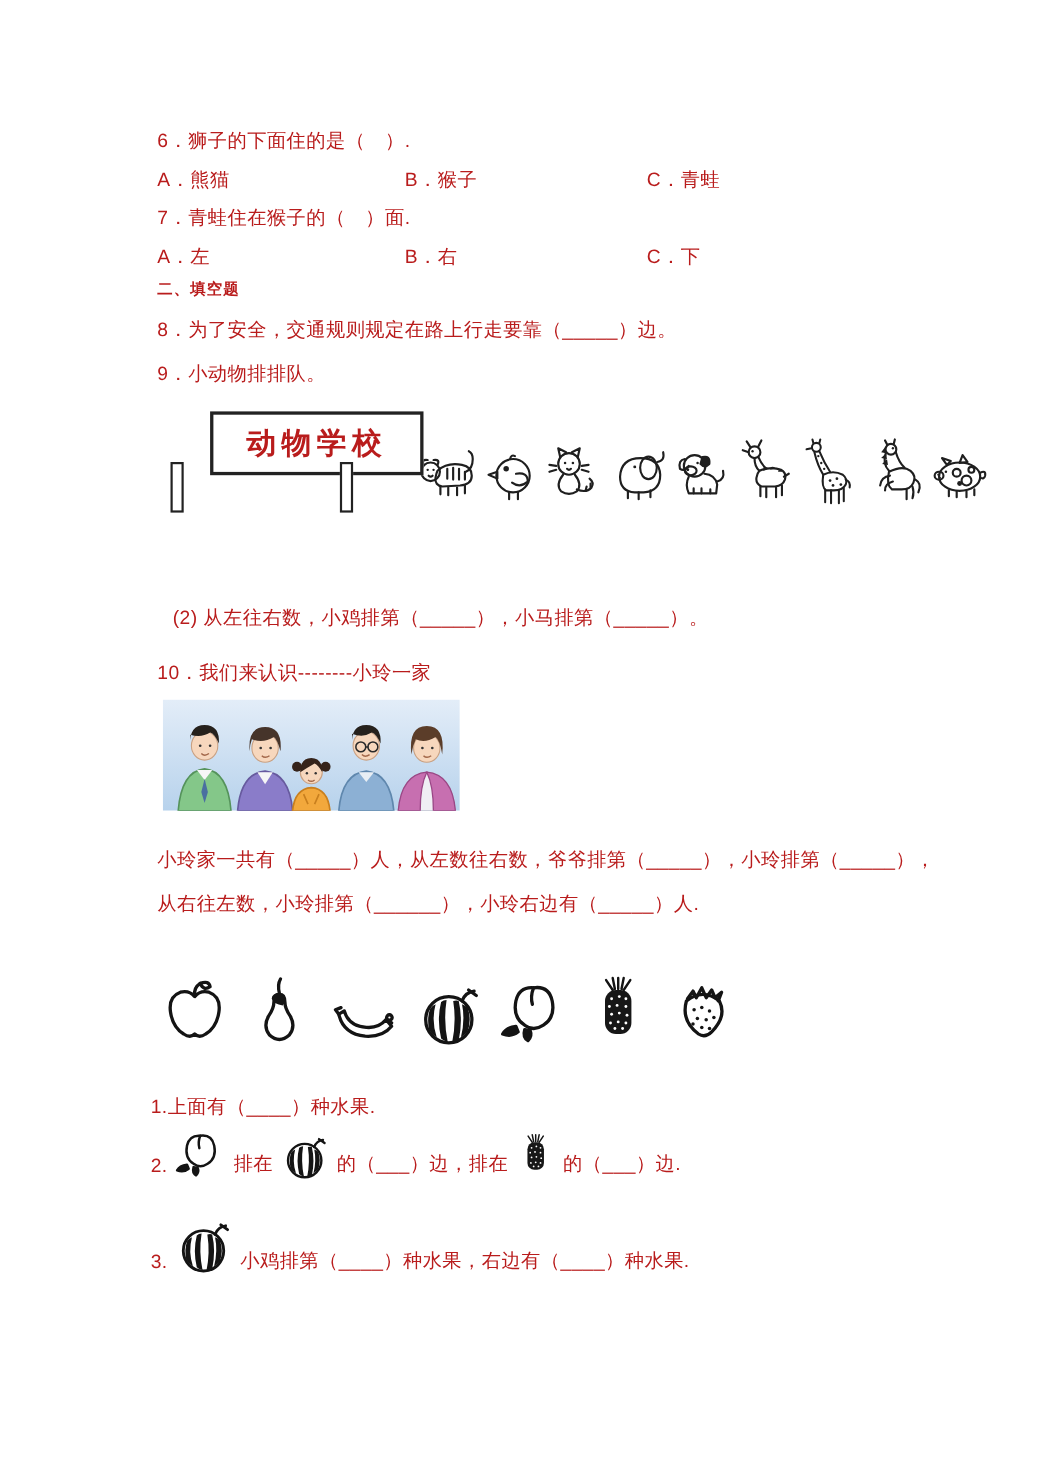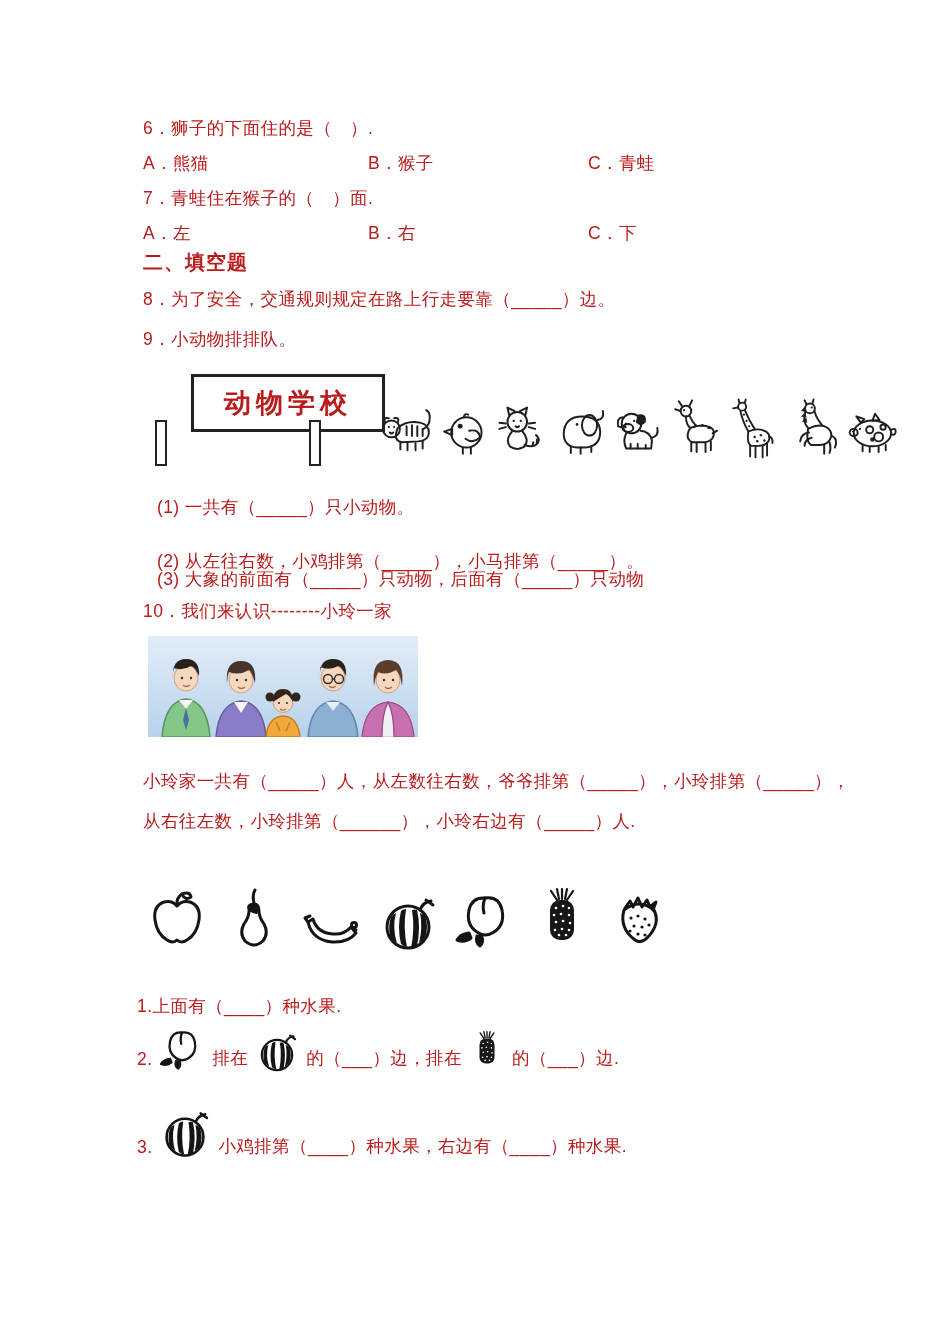--- a/index.html
+++ b/index.html
@@ -1,19 +1,19 @@
 <!DOCTYPE html>
 <html><head>
 <meta charset="utf-8">
 <style>
   html,body{margin:0;padding:0;background:#ffffff;}
   .page{position:relative;width:950px;height:1344px;background:#ffffff;overflow:hidden;
         font-family:"Liberation Sans","DejaVu Sans",sans-serif;color:#b91c1c;}
   .ln{position:absolute;font-size:17.5px;line-height:23px;white-space:pre;letter-spacing:0.4px;}
-  .heading{font-weight:bold;font-size:20px;letter-spacing:1px;}
+  .heading{font-weight:bold;font-size:14px;letter-spacing:1px;}
   
   .anim-fig{position:absolute;left:143px;top:370px;display:flex;align-items:flex-end;}
   .sign{position:relative;width:200px;height:96px;flex:none;margin-right:36px;}
   .sign-board{position:absolute;left:0;top:4px;width:188px;height:52px;border:3px solid #222;
               background:#fff;display:flex;align-items:center;justify-content:center;
               font-size:27px;font-weight:bold;letter-spacing:5px;margin-left:48px;}
   .sign-leg{position:absolute;bottom:0;width:8px;height:42px;border:2.5px solid #222;background:#fff;}
   .sign-leg.l{left:12px;} .sign-leg.r{right:22px;}
   .anim-row{display:flex;align-items:flex-end;gap:1px;}
   .anim-row svg{width:57px;height:76px;flex:none;}
@@ -298,23 +298,21 @@
         </svg>
         <svg>
           <use href="#sym-horse" xlink:href="#sym-horse"></use>
         </svg>
         <svg>
           <use href="#sym-pig" xlink:href="#sym-pig"></use>
         </svg>
       </div>
   </div>
 
-  <div class="ln" style="left:157px;top:496px">(1) 一共有（_____）只小动物。</div>
   <div class="ln" style="left:157px;top:550px">(2) 从左往右数，小鸡排第（_____），小马排第（_____）。</div>
-  <div class="ln" style="left:157px;top:568px">(3) 大象的前面有（_____）只动物，后面有（_____）只动物</div>
 
   <div class="ln" style="left:143px;top:600px">10．我们来认识--------小玲一家</div>
 
   <svg class="family-svg" viewBox="0 0 270 101">
     <rect width="270" height="101" fill="url(#fambg)"></rect>
 
     <g>
       <path d="M14 101 q3 -36 24 -38 q21 2 24 38z" fill="#84c789" stroke="#55935b" stroke-width="1.5"></path>
       <path d="M31 64 l7 9 7 -9z" fill="#f6f6f6"></path>
       <path d="M38 72 l3 12 -3 10 -3 -10z" fill="#4a6fa0"></path>

